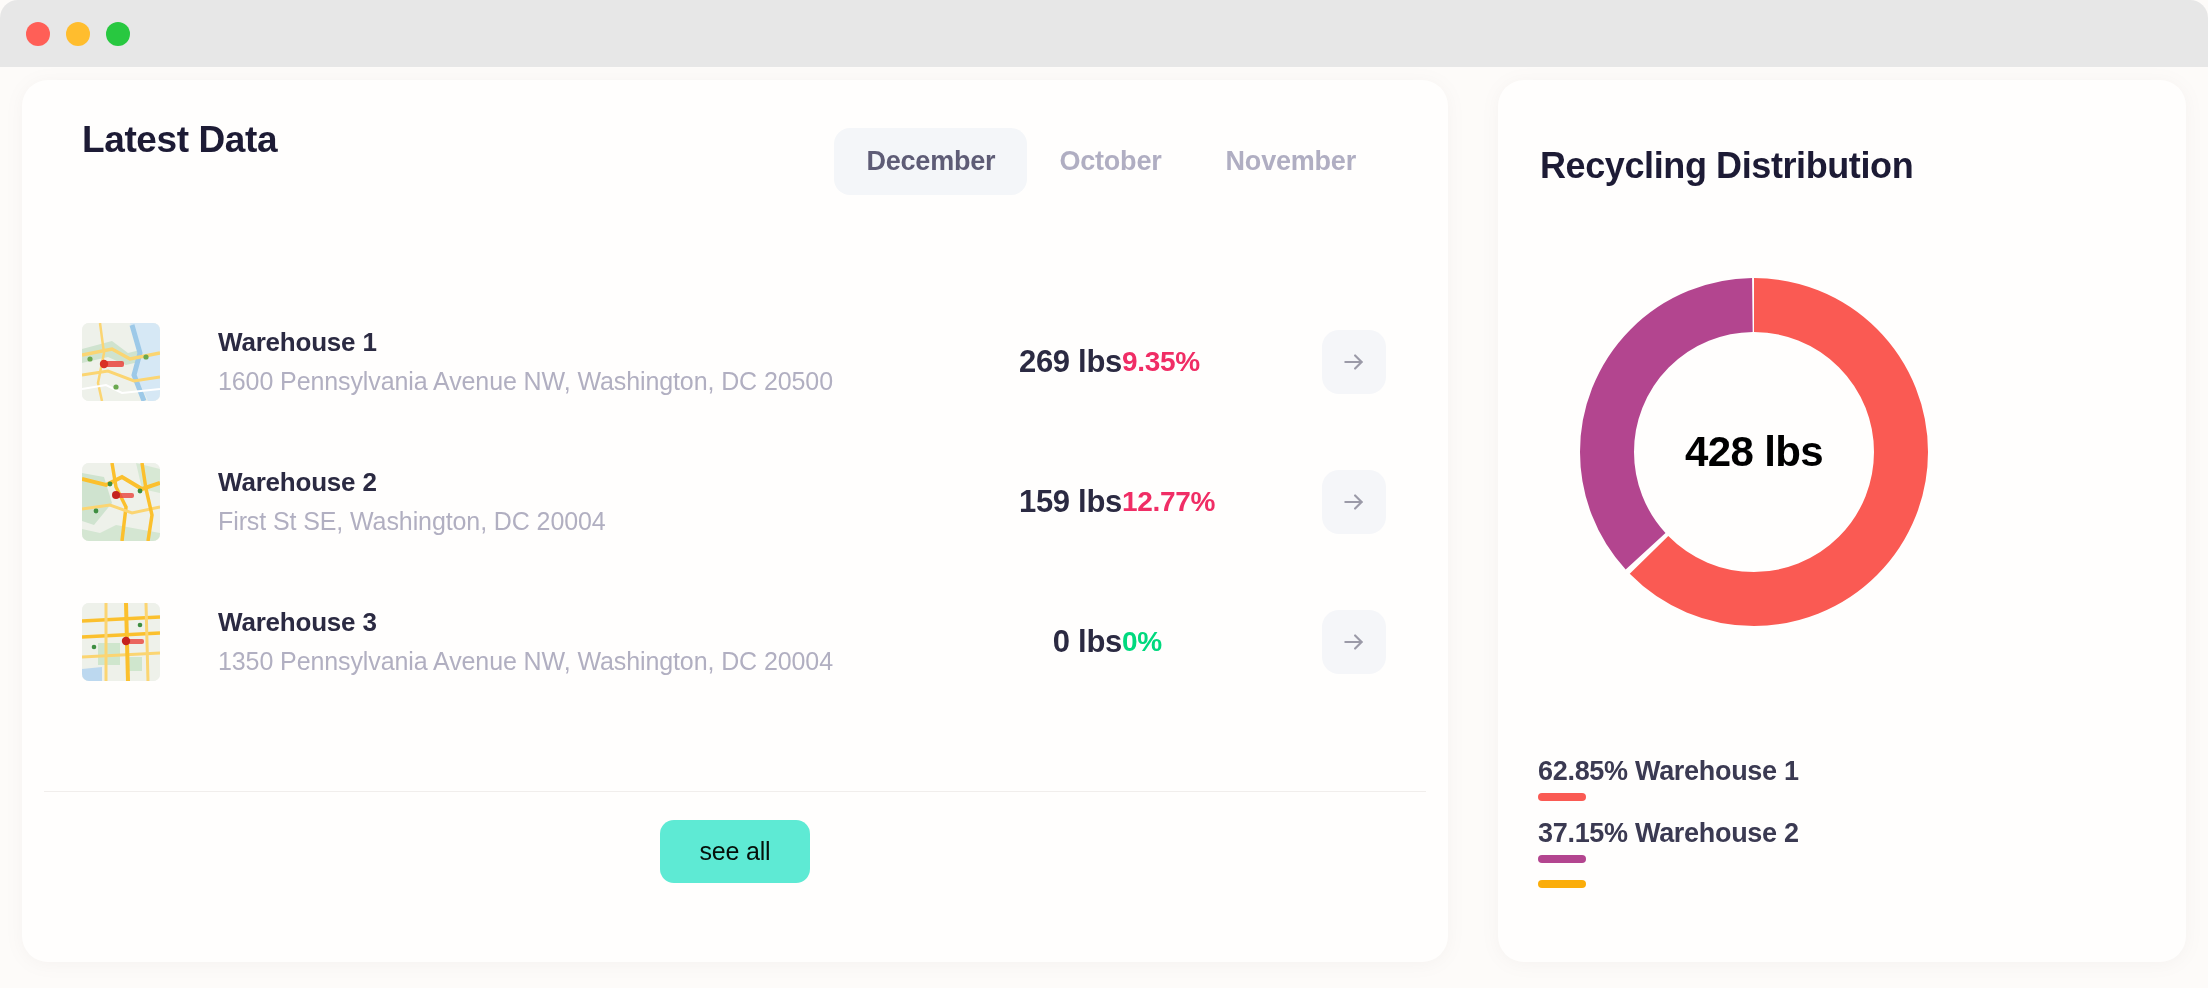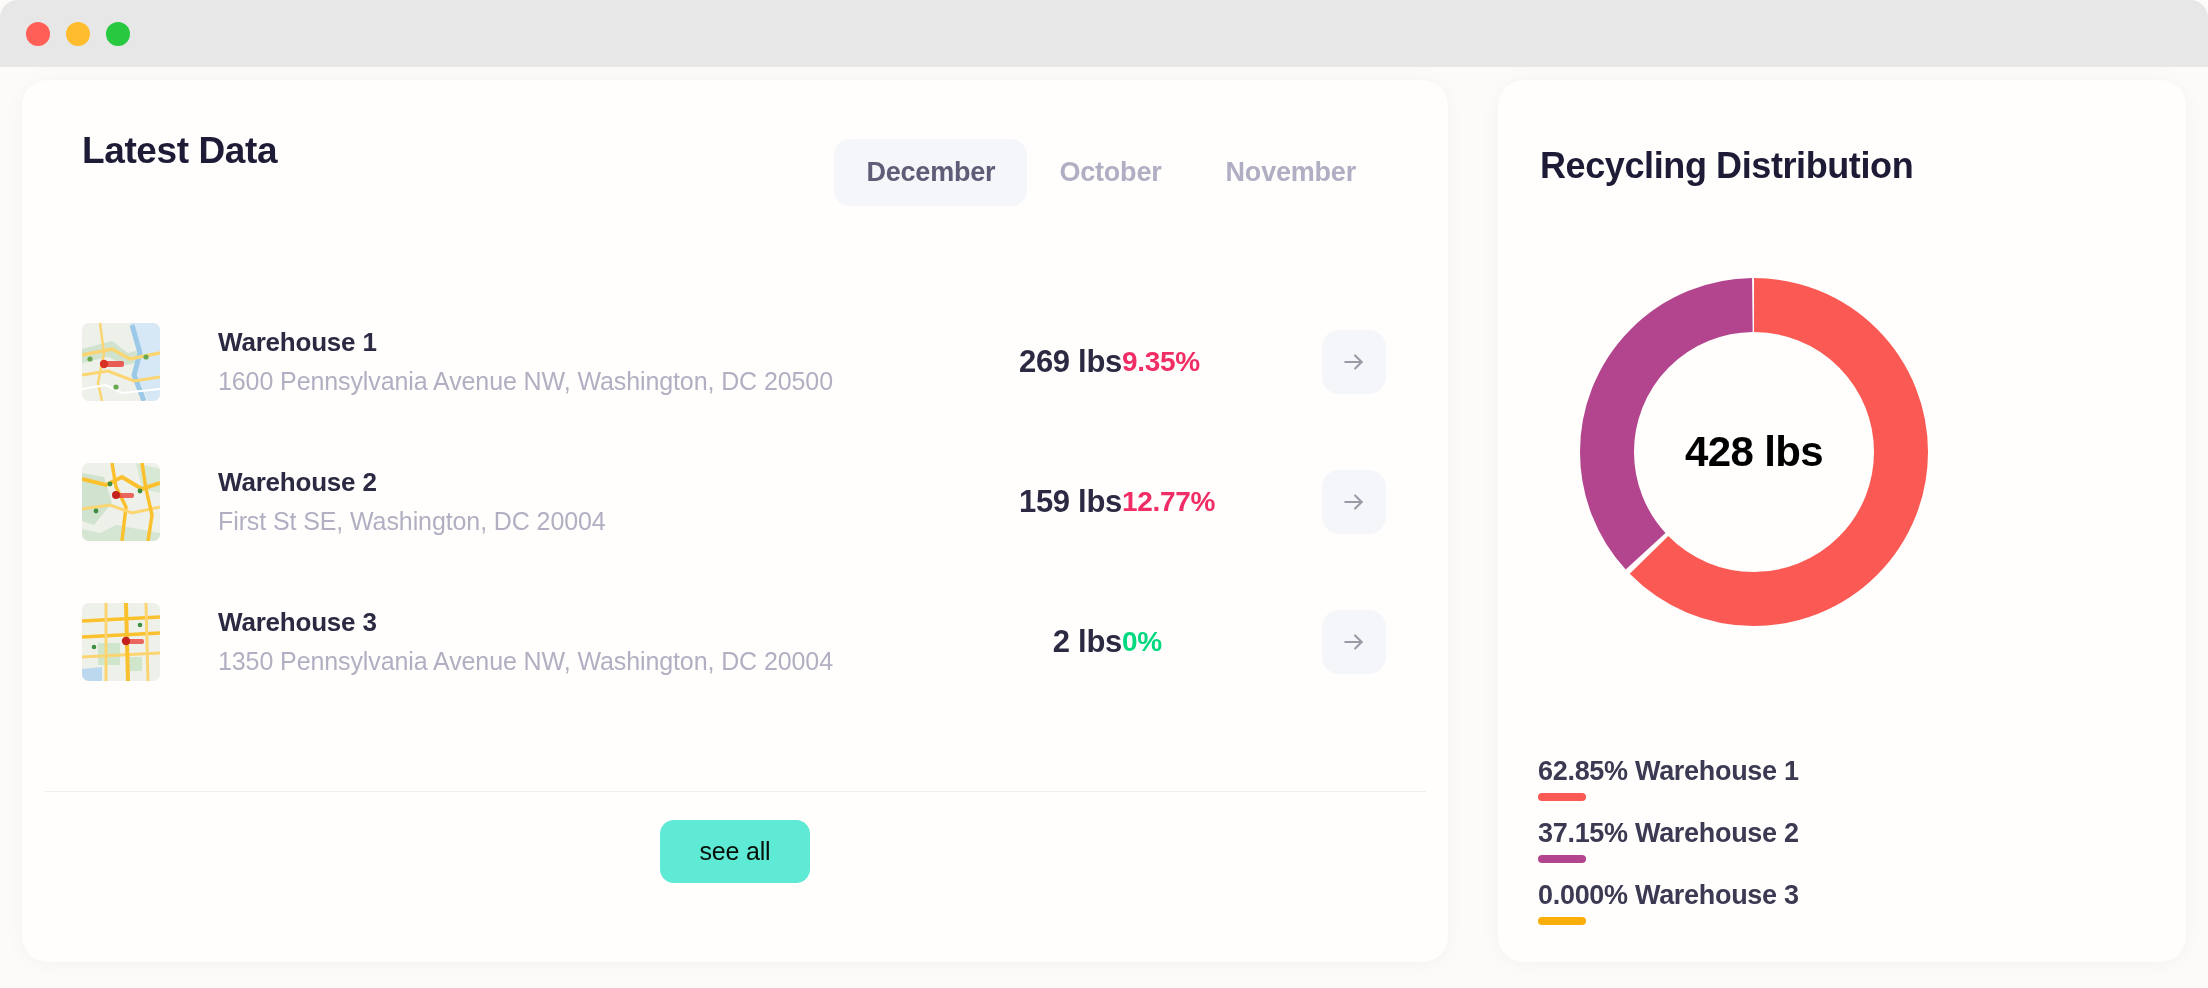--- a/index.html
+++ b/index.html
@@ -44,21 +44,21 @@
     background: #fffefd;
     border-radius: 26px;
     box-shadow: 0 2px 18px rgba(140,130,130,0.07);
   }
   #card-left  { left: 22px;   top: 80px; width: 1426px; height: 882px; }
   #card-right { left: 1498px; top: 80px; width: 688px;  height: 882px; }
 
   
   .lc-head {
     position: absolute;
-    left: 60px; top: 51px;
+    left: 60px; top: 40px;
     width: 1306px;
     height: 120px;
   }
   .title-main {
     font-size: 37px;
     font-weight: 700;
     color: #1d1b35;
     letter-spacing: -0.4px;
     line-height: 1.1;
   }
@@ -350,21 +350,21 @@
             <circle cx="12" cy="44" r="2.3" fill="#3e8e41"></circle>
             <circle cx="58" cy="22" r="2.3" fill="#3e8e41"></circle>
             <rect x="44" y="36" width="18" height="5" rx="2" fill="#e8433c" opacity="0.8"></rect>
             <circle cx="44" cy="38" r="4.2" fill="#c5221f"></circle>
           </svg>
         </div>
         <div class="row-info">
           <div class="wh-name">Warehouse 3</div>
           <div class="wh-addr">1350 Pennsylvania Avenue NW, Washington, DC 20004</div>
         </div>
-        <div class="wh-weight">2 lbs</div>
+        <div class="wh-weight">0 lbs</div>
         <div class="wh-pct pct-zero">0%</div>
         <button class="go-btn">
           <span>
             <svg width="26" height="26" viewBox="0 0 24 24" fill="none" stroke="#9b9aa8" stroke-width="2" stroke-linecap="round" stroke-linejoin="round">
               <line x1="4" y1="12" x2="19" y2="12"></line>
               <polyline points="13,6 19,12 13,18"></polyline>
             </svg>
           </span>
         </button>
       </div>
@@ -397,20 +397,19 @@
     <div class="legend">
       <div class="legend-item">
         <div class="legend-label">62.85% Warehouse 1</div>
         <div class="legend-bar" style="background:#fa5a53"></div>
       </div>
       <div class="legend-item">
         <div class="legend-label">37.15% Warehouse 2</div>
         <div class="legend-bar" style="background:#b3458f"></div>
       </div>
       <div class="legend-item">
-        <div class="legend-label">0.000% Warehouse 3</div>
         <div class="legend-bar" style="background:#fbad0a"></div>
       </div>
     </div>
 
   </div>
 
 </div>
 
 </body></html>

